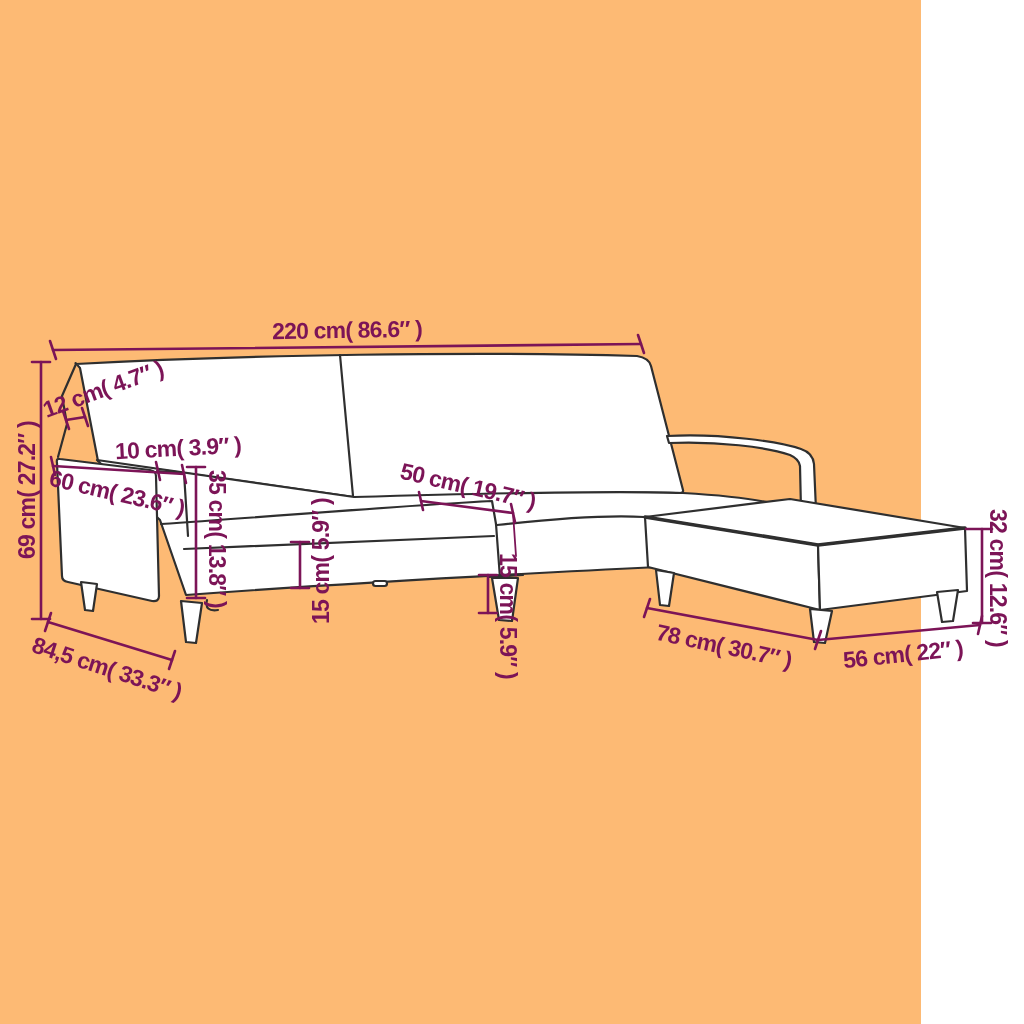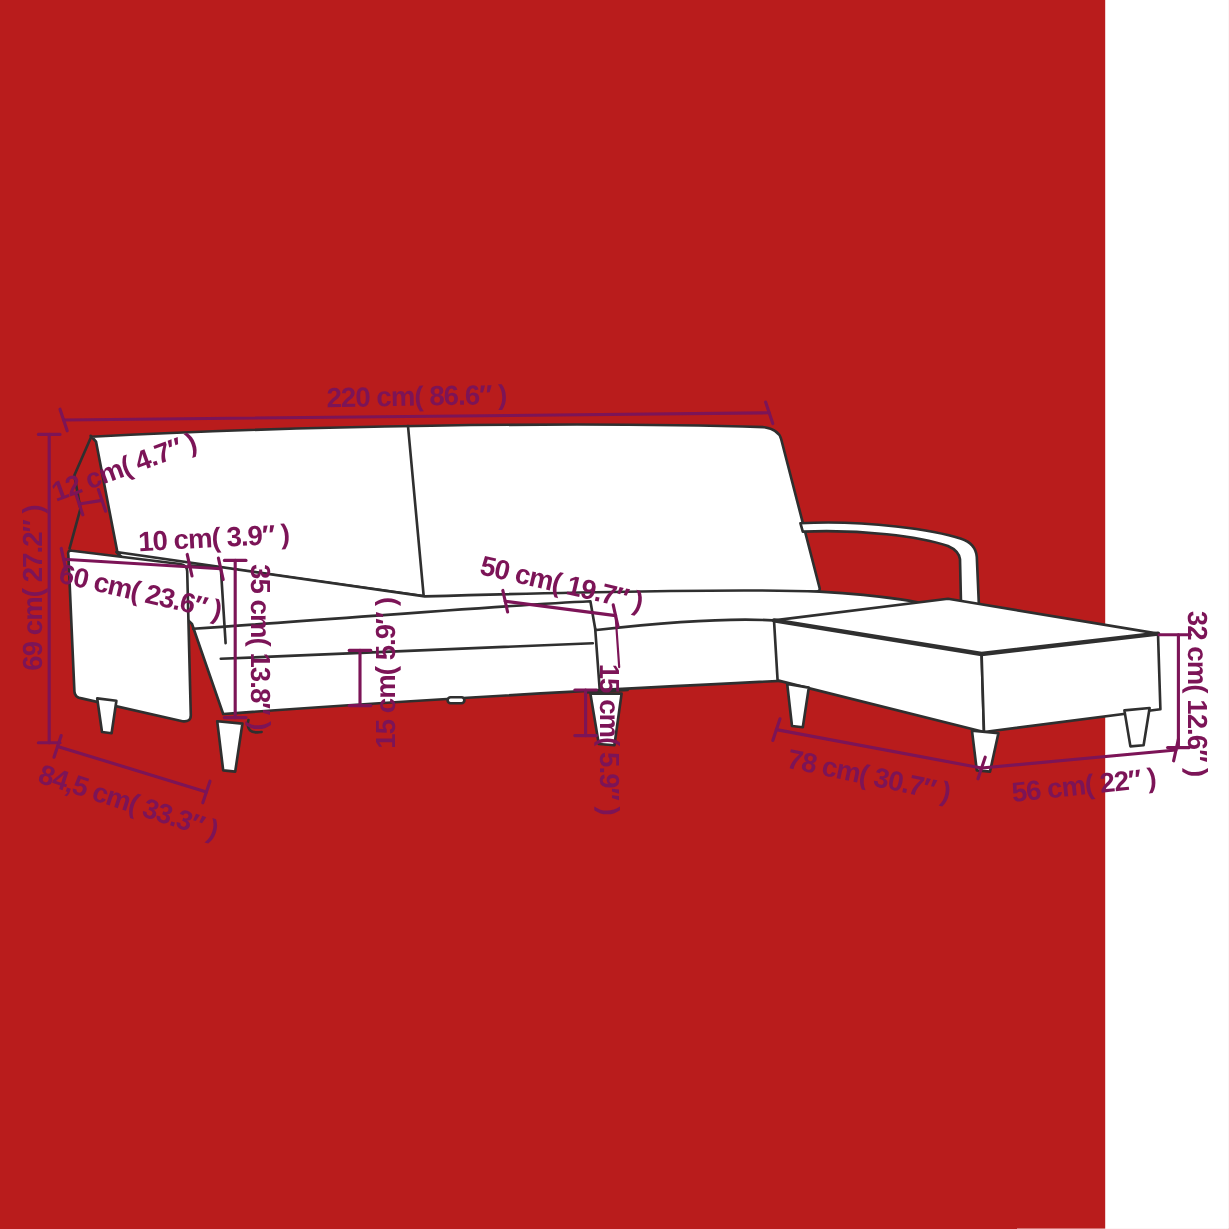--- a/index.html
+++ b/index.html
@@ -1,17 +1,17 @@
 <!DOCTYPE html>
 <html><head>
 <meta charset="utf-8">
 <style>
   html,body{margin:0;padding:0;background:#ffffff;}
   .stage{
-    width:921px;height:1024px;position:relative;background:#b91c1c;
+    width:921px;height:1024px;position:relative;background:#fdba74;
     font-family:"Liberation Sans", sans-serif;
   }
   svg{display:block;width:1024px;height:1024px;}
   .art{stroke:#2f2f2f;stroke-width:2.2;fill:none;stroke-linejoin:round;stroke-linecap:round;}
   .artfill{stroke:#2f2f2f;stroke-width:2.2;fill:#ffffff;stroke-linejoin:round;stroke-linecap:round;}
   .artthick{stroke:#2f2f2f;stroke-width:3.6;fill:none;stroke-linejoin:round;stroke-linecap:round;}
   .dim{stroke:#7c1457;stroke-width:2.6;fill:none;stroke-linecap:round;}
   .dimthin{stroke:#7c1457;stroke-width:1.8;fill:none;stroke-linecap:round;}
   .dimlabel{
     fill:#7c1457;font-weight:700;font-size:23px;letter-spacing:-0.8px;

